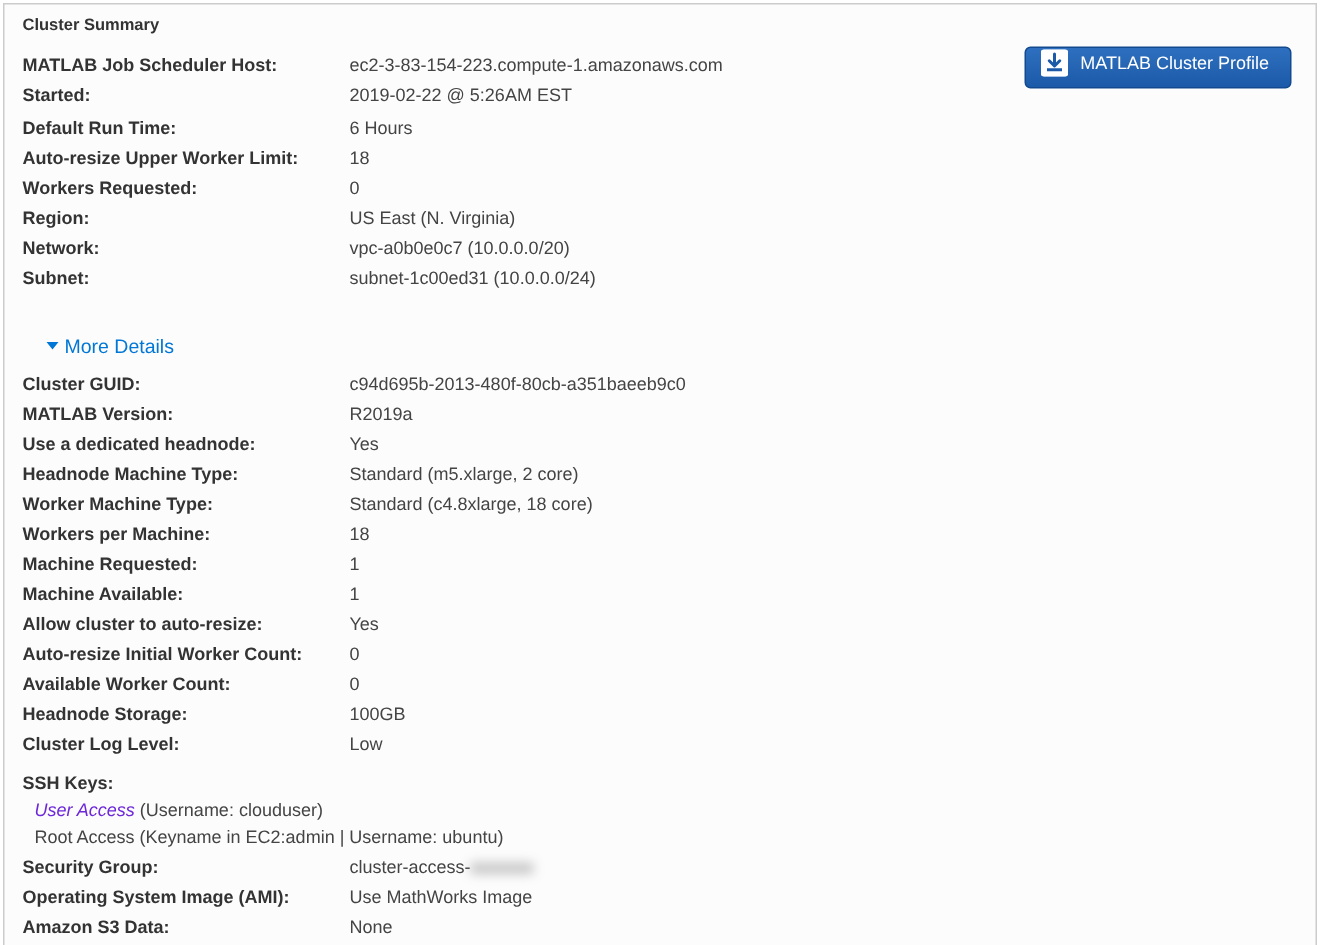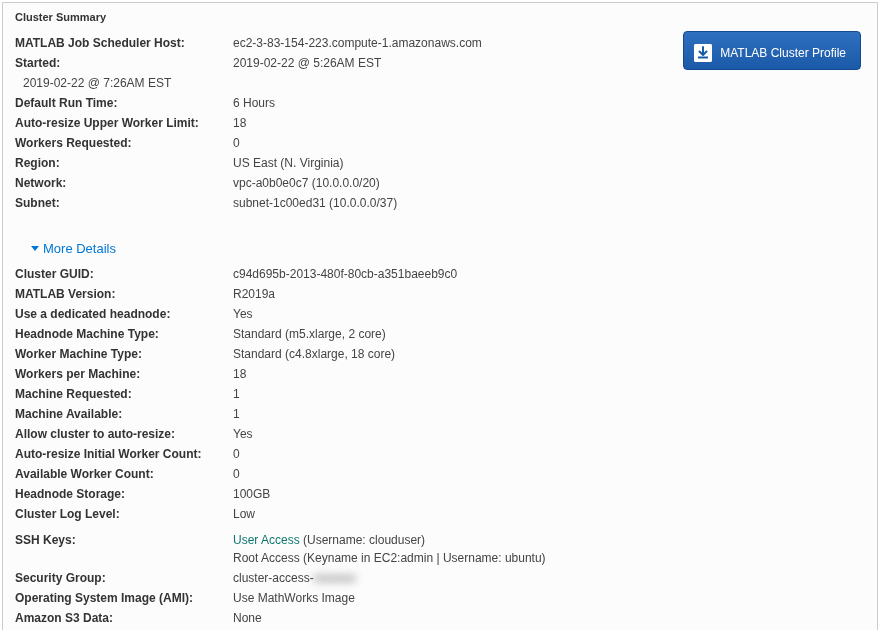--- a/index.html
+++ b/index.html
@@ -24,21 +24,21 @@
     }
     .profile-btn {
       position: absolute;
       top: 28px;
       right: 16px;
       background: linear-gradient(#2e6fbf, #1b5aa8);
       border: 1px solid #134a8f;
       border-radius: 4px;
       color: #fff;
       font-size: 12px;
-      padding: 12px 14px 7px 10px;
+      padding: 1px 14px 7px 10px;
       cursor: pointer;
       display: flex;
       align-items: center;
       gap: 8px;
     }
     .profile-btn .dl-icon {
       width: 18px;
       height: 18px;
       display: inline-block;
       background: #fff;
@@ -60,21 +60,21 @@
       text-align: left;
       font-weight: bold;
       color: #333;
       padding-right: 8px;
       flex-shrink: 0;
     }
     .value {
       color: #444;
       padding-left: 8px;
     }
-    .value a { color: #0f766e; text-decoration: none; }
+    .value a { color: #6d28d9; text-decoration: none; font-style: italic; }
     .more-details {
       color: #0076d6;
       cursor: pointer;
       display: inline-flex;
       align-items: center;
       gap: 4px;
       margin: 28px 0 8px 16px;
       font-size: 13px;
     }
     .chev {
@@ -114,21 +114,20 @@
 
     <div class="row">
       <div class="label">MATLAB Job Scheduler Host:</div>
       <div class="value">ec2-3-83-154-223.compute-1.amazonaws.com</div>
     </div>
     <div class="row">
       <div class="label">Started:</div>
       <div class="value">2019-02-22 @ 5:26AM EST</div>
     </div>
     <div class="row">
-      <div class="value">2019-02-22 @ 7:26AM EST</div>
     </div>
     <div class="row">
       <div class="label">Default Run Time:</div>
       <div class="value">6 Hours</div>
     </div>
     <div class="row">
       <div class="label">Auto-resize Upper Worker Limit:</div>
       <div class="value">18</div>
     </div>
     <div class="row">
@@ -138,21 +137,21 @@
     <div class="row">
       <div class="label">Region:</div>
       <div class="value">US East (N. Virginia)</div>
     </div>
     <div class="row">
       <div class="label">Network:</div>
       <div class="value">vpc-a0b0e0c7 (10.0.0.0/20)</div>
     </div>
     <div class="row">
       <div class="label">Subnet:</div>
-      <div class="value">subnet-1c00ed31 (10.0.0.0/37)</div>
+      <div class="value">subnet-1c00ed31 (10.0.0.0/24)</div>
     </div>
 
     <div class="more-details">
       <span class="chev"></span>
       <span>More Details</span>
     </div>
 
     <div class="row">
       <div class="label">Cluster GUID:</div>
       <div class="value">c94d695b-2013-480f-80cb-a351baeeb9c0</div>
@@ -199,21 +198,21 @@
     </div>
     <div class="row">
       <div class="label">Headnode Storage:</div>
       <div class="value">100GB</div>
     </div>
     <div class="row">
       <div class="label">Cluster Log Level:</div>
       <div class="value">Low</div>
     </div>
 
-    <div class="row" style="margin-top:6px;">
+    <div class="row" style="margin-top:6px;flex-direction:column;">
       <div class="label">SSH Keys:</div>
       <div class="value">
         <span class="subvalue">
           <a href="#">User Access</a><span> (Username: clouduser)</span>
         </span>
         <span class="subvalue">Root Access (Keyname in EC2:admin | Username: ubuntu)</span>
       </div>
     </div>
 
     <div class="row">

